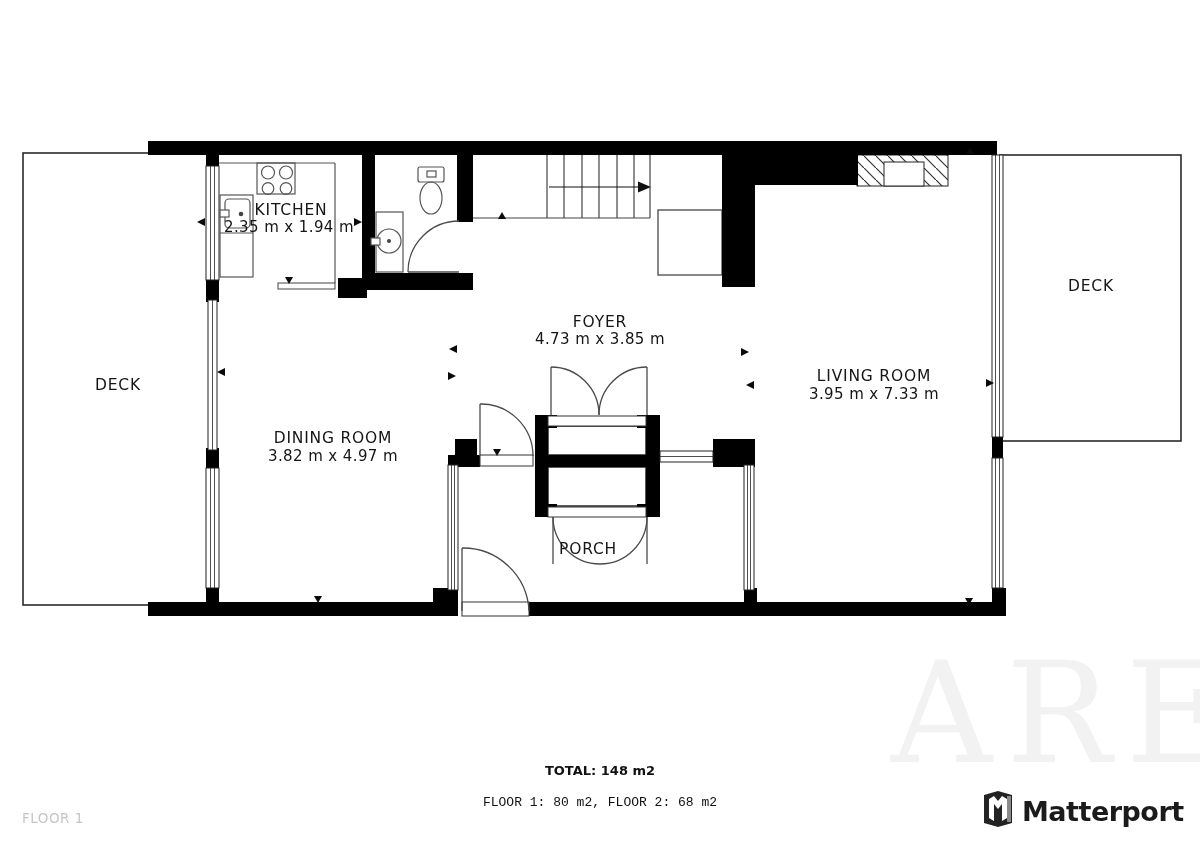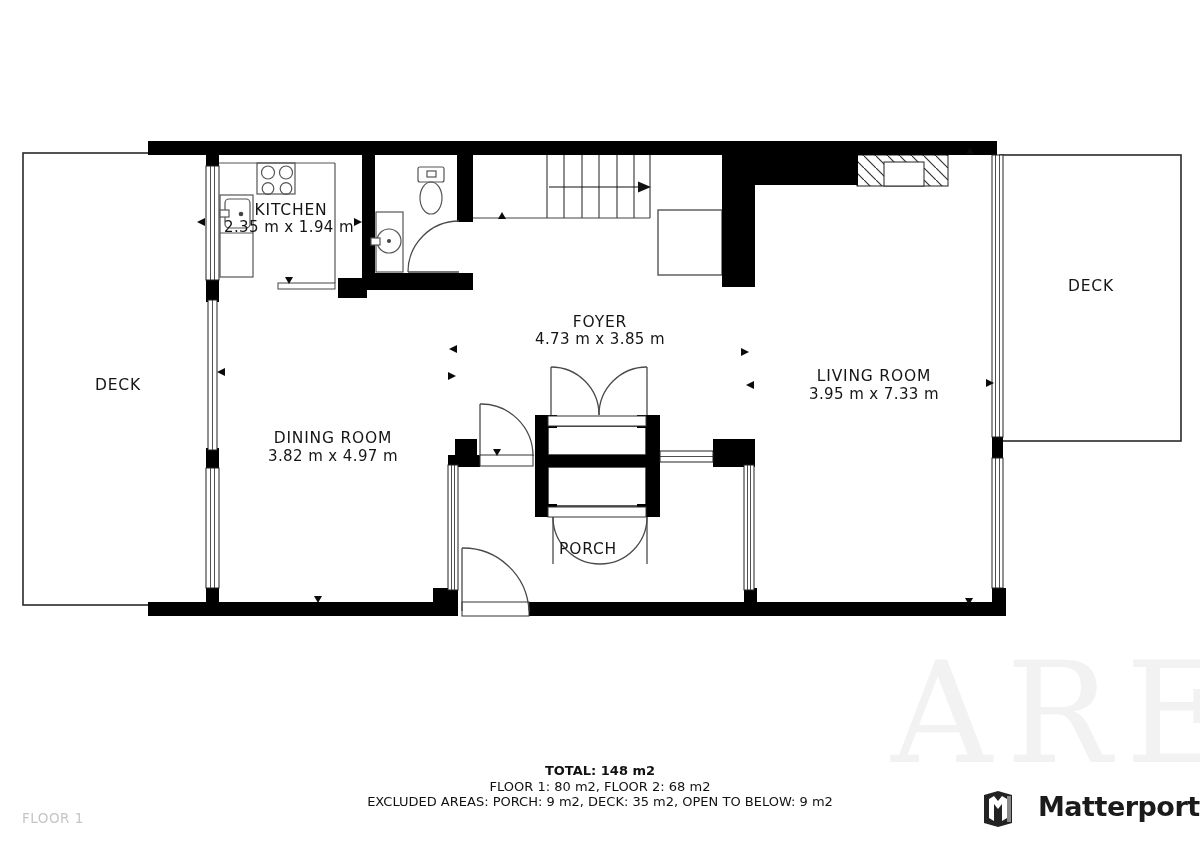--- a/index.html
+++ b/index.html
@@ -7,32 +7,32 @@
     width:1200px;height:848px;position:relative;overflow:hidden;
     background:#ffffff;font-family:"DejaVu Sans","Liberation Sans",sans-serif;
   }
   #plan-svg{position:absolute;left:0;top:0;}
   .room-name{font-size:15.5px;letter-spacing:.8px;fill:#151515;}
   .room-dims{font-size:15px;letter-spacing:.4px;fill:#151515;}
   .footer{
     position:absolute;left:0;top:764px;width:1200px;text-align:center;
     color:#111;font-size:13px;line-height:1.05;
   }
-  .footer .total{font-weight:bold;margin-bottom:2px;}
-  .footer .line{margin-bottom:2px;}
+  .footer .total{font-weight:bold;margin-bottom:18px;}
+  .footer .line{margin-bottom:2px;font-family:Liberation Mono, monospace;}
   .footer .disclaimer{
     margin-top:11px;font-size:9.5px;letter-spacing:.4px;color:#b5b5b5;
   }
   .floor-tag{
     position:absolute;left:22px;top:810px;font-size:13.5px;color:#c5c5c5;
     letter-spacing:.5px;
     text-align:center;
   }
   .brand{
-    position:absolute;left:982px;top:791px;display:flex;align-items:flex-start;gap:24px;
+    position:absolute;left:982px;top:791px;display:flex;align-items:flex-end;gap:8px;
   }
   .brand .wordmark{
     font-size:27px;font-weight:bold;color:#1b1b1b;letter-spacing:-.5px;
   }
 </style>
 </head>
 <body>
 
 <svg id="plan-svg" width="1200" height="848" viewBox="0 0 1200 848">
   <defs>
@@ -227,21 +227,20 @@
 
     <text class="room-name" x="118" y="390">DECK</text>
 
     <text class="room-name" x="1091" y="291">DECK</text>
   </g>
 </svg>
 
 <div class="footer">
   <div class="total">TOTAL: 148 m2</div>
   <div class="line">FLOOR 1: 80 m2, FLOOR 2: 68 m2</div>
-  <div class="line">EXCLUDED AREAS: PORCH: 9 m2, DECK: 35 m2, OPEN TO BELOW: 9 m2</div>
 </div>
 
 <div class="floor-tag">FLOOR 1</div>
 
 <div class="brand">
   <svg width="32" height="36" viewBox="0 0 28 36">
     <polygon points="0,4 14,0 28,4 28,32 14,36 0,32" fill="#232323"></polygon>
     <rect x="23" y="5" width="4" height="26" fill="#8a8a8a"></rect>
     <path d="M5,8 L10,5 L14,10 L18,5 L23,8 L23,27 L18,30 L18,13 L14,18 L10,13 L10,30 L5,27 Z" fill="#ffffff"></path>
   </svg>

